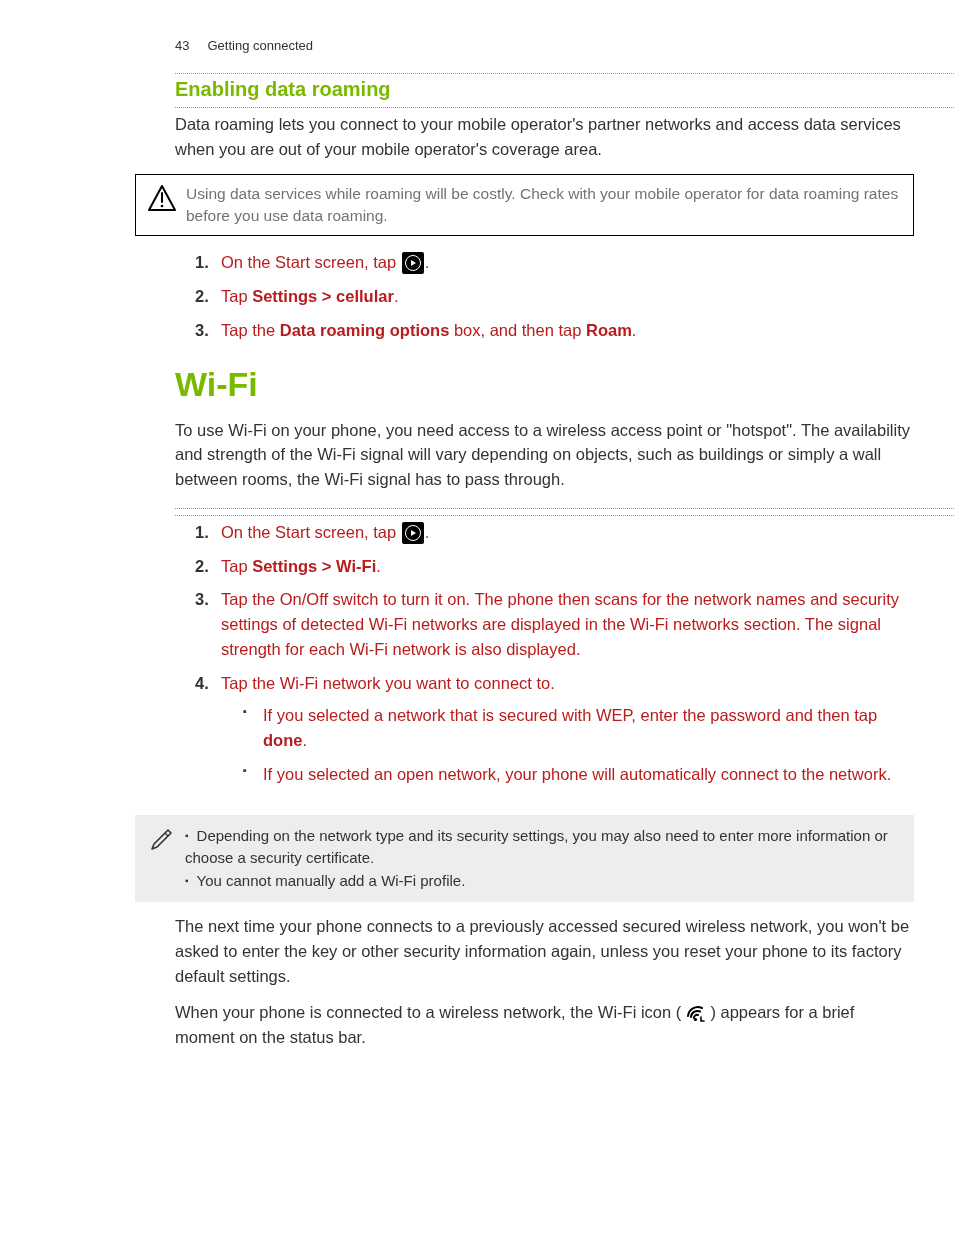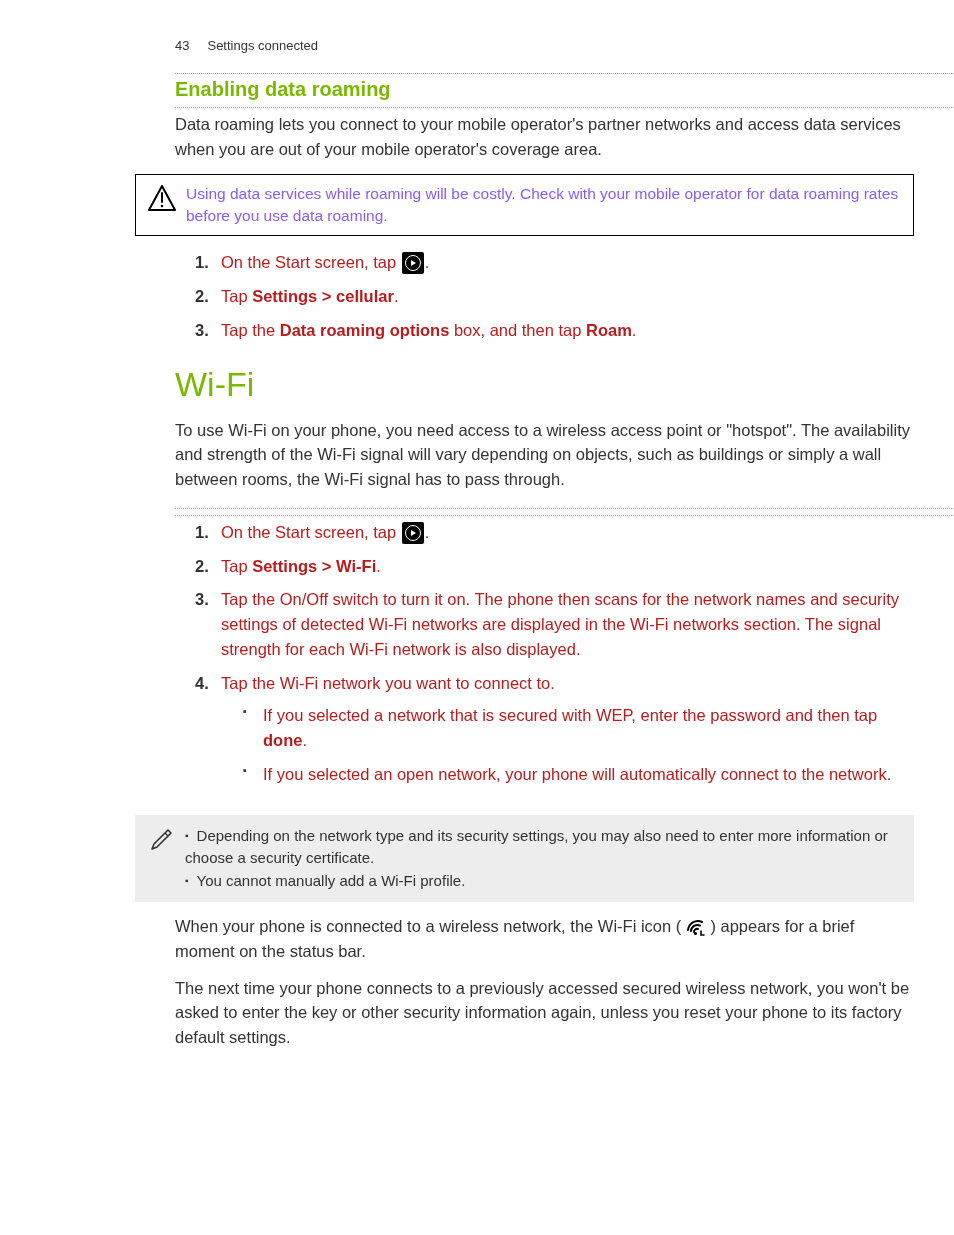--- a/index.html
+++ b/index.html
@@ -65,21 +65,21 @@
       width: 40px;
       min-width: 40px;
       display: flex;
       justify-content: center;
       align-items: flex-start;
       padding-top: 2px;
     }
     .callout-warning .text-cell {
       font-size: 15.5px;
       line-height: 1.45;
-      color: #8b5cf6;
+      color: #737373;
       padding-left: 4px;
     }
     .callout-note {
       background: #ededed;
       display: flex;
       align-items: flex-start;
       padding: 10px 10px 10px 6px;
       margin-bottom: 12px;
       margin-left: 0;
       position: relative;
@@ -151,21 +151,21 @@
       position: absolute;
       left: 0;
       top: 0px;
       font-size: 11px;
       color: #333;
     }
     .bold { font-weight: 600; }
     h1.big-heading {
       color: #7ab900;
       font-size: 34px;
-      font-weight: 400;
+      font-weight: 700;
       margin: 22px 0 14px 40px;
     }
     .inline-icon {
       display: inline-flex;
       vertical-align: middle;
       position: relative;
       top: -1px;
     }
     .arrow-tile {
       width: 22px;
@@ -196,21 +196,21 @@
     }
     svg { display: block; }
   </style>
 </head>
 <body>
 
 <div class="page">
 
   <div class="header-line">
     <span class="page-number">43</span>
-    <span class="chapter-title">Settings connected</span>
+    <span class="chapter-title">Getting connected</span>
   </div>
 
   <hr class="dotted-rule">
   <h2 class="section-heading">Enabling data roaming</h2>
   <hr class="dotted-rule">
 
   <p class="body-text">Data roaming lets you connect to your mobile operator's partner networks and access data services when you are out of your mobile operator's coverage area.</p>
 
   <div class="callout-warning">
     <div class="icon-cell">
@@ -278,27 +278,27 @@
       </svg>
     </div>
     <div class="text-cell">
       <ul>
         <li>Depending on the network type and its security settings, you may also need to enter more information or choose a security certificate.</li>
         <li>You cannot manually add a Wi-Fi profile.</li>
       </ul>
     </div>
   </div>
 
+  <p class="body-text">The next time your phone connects to a previously accessed secured wireless network, you won't be asked to enter the key or other security information again, unless you reset your phone to its factory default settings.</p>
+
   <p class="body-text">
     <span>When your phone is connected to a wireless network, the Wi-Fi icon ( </span><span class="inline-icon">
       <svg width="20" height="18" viewBox="0 0 20 18">
         <path d="M2 12 A10 10 0 0 1 16 4" fill="none" stroke="#000" stroke-width="2" stroke-linecap="round"></path>
         <path d="M5 13 A6.5 6.5 0 0 1 14 7.5" fill="none" stroke="#000" stroke-width="2" stroke-linecap="round"></path>
         <path d="M8 14 A3 3 0 0 1 12 11" fill="none" stroke="#000" stroke-width="2" stroke-linecap="round"></path>
         <circle cx="9.5" cy="15.5" r="1.6" fill="#000"></circle>
         <path d="M15 13 L15 17 L18 17" fill="none" stroke="#000" stroke-width="1.6" stroke-linecap="round"></path>
       </svg>
     </span><span> ) appears for a brief moment on the status bar.</span>
   </p>
 
-  <p class="body-text">The next time your phone connects to a previously accessed secured wireless network, you won't be asked to enter the key or other security information again, unless you reset your phone to its factory default settings.</p>
-
 </div>
 
 </body></html>

